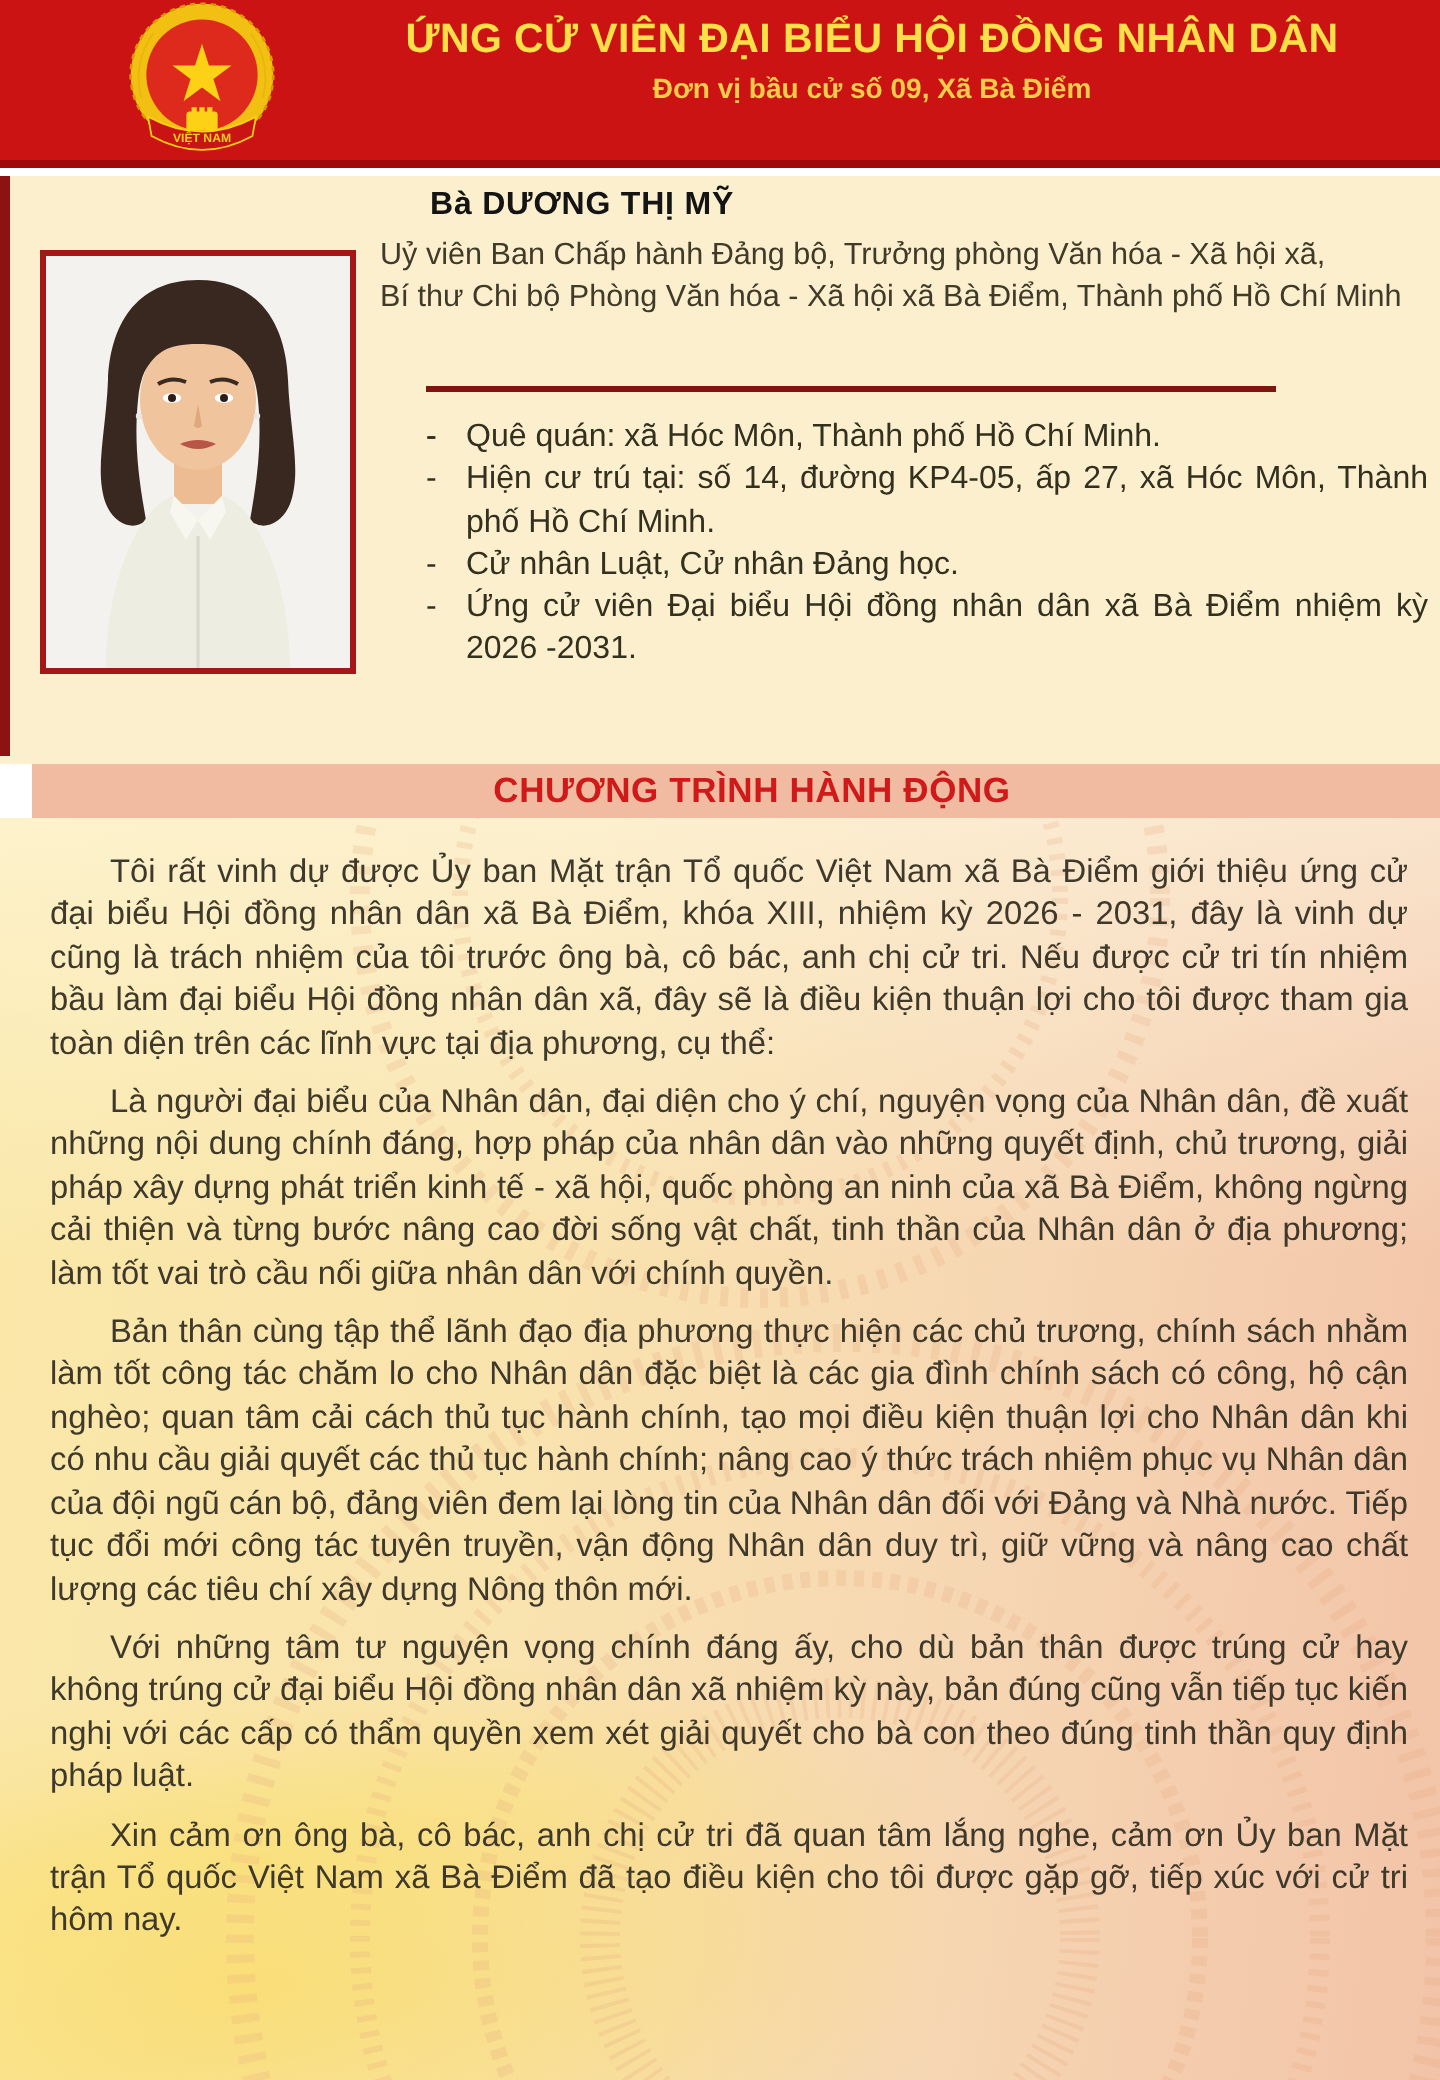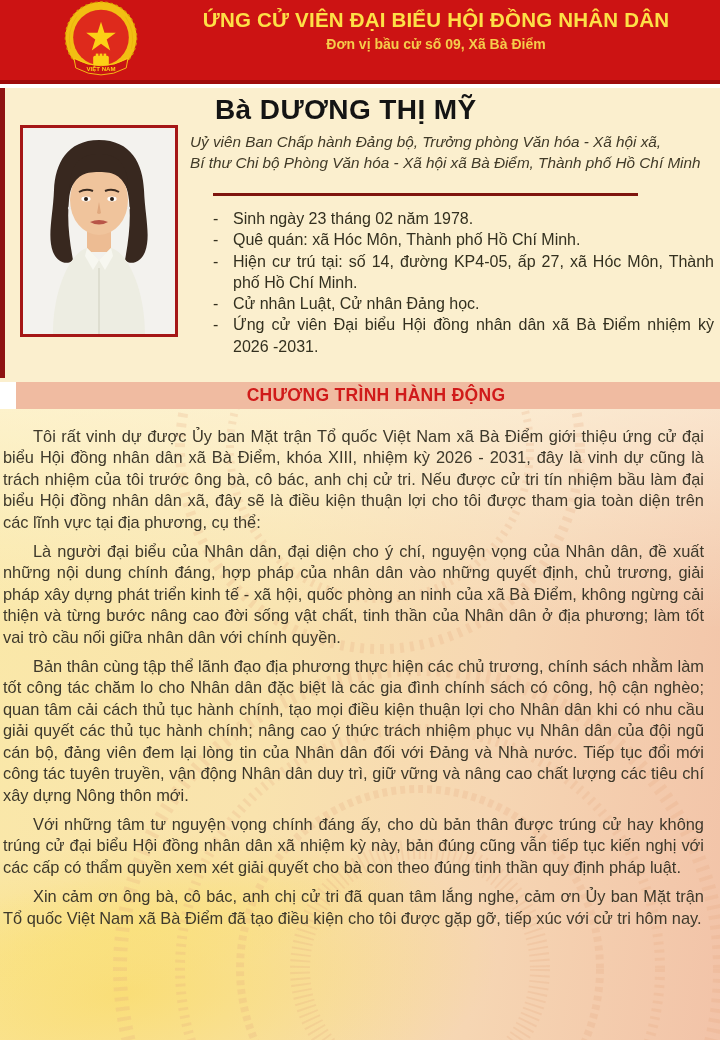--- a/index.html
+++ b/index.html
@@ -34,25 +34,25 @@
   .left-strip {
     position:absolute; left:0; top:0; width:5px; height:290px; background:#8E1212;
   }
   .photo {
     position:absolute; left:20px; top:37px; width:158px; height:212px;
     border:3px solid #A51717; background:#F4F3EF; overflow:hidden;
   }
   .photo svg { display:block; width:100%; height:100%; }
   .info { position:absolute; left:190px; top:6px; right:8px; }
   .candidate-name {
-    margin-left:25px; font-size:28px; font-weight:bold; color:#141414;
+    margin-left:25px; font-size:16px; font-weight:bold; color:#141414;
     letter-spacing:0.4px; margin-bottom:5px;
   }
   .position-line {
-    font-size:15.3px; line-height:21px; color:#403A28;font-style:italic;
+    font-size:15.3px; line-height:21px; color:#403A28;
   }
   .red-divider {
     position:absolute; left:213px; top:105px; width:425px; height:3px;
     background:#7E150E;
   }
   .bio-list {
     position:absolute; left:210px; top:120px; right:6px; list-style:none;
   }
   .bio-list li {
     position:relative; padding-left:23px; font-size:16px; line-height:21.3px;
@@ -85,21 +85,21 @@
     background:radial-gradient(ellipse at 35% 65%, rgba(249,216,76,0.55), rgba(249,216,76,0) 68%);
     transform:rotate(-7deg); pointer-events:none;
   }
   .wave2 {
     position:absolute; left:-60px; bottom:60px; width:480px; height:120px;
     background:radial-gradient(ellipse at 40% 50%, rgba(250,224,110,0.45), rgba(250,224,110,0) 70%);
     transform:rotate(-10deg); pointer-events:none;
   }
   .watermark { position:absolute; inset:0; pointer-events:none; }
   .body-text {
-    position:absolute; inset:0; padding:17px 16px 0 3px;
+    position:absolute; inset:0; padding:17px 16px 0 25px;
   }
   .body-text p {
     margin:0 0 8px 0; text-indent:30px; font-size:16.4px; line-height:21.4px;
     text-align:justify; color:#3E392B;
   }
 </style>
 </head>
 <body>
 
 <div class="page">
@@ -168,21 +168,20 @@
       <div class="candidate-name">Bà DƯƠNG THỊ MỸ</div>
       <div class="position-line">Uỷ viên Ban Chấp hành Đảng bộ, Trưởng phòng Văn hóa - Xã hội xã,</div>
       <div class="position-line">Bí thư Chi bộ Phòng Văn hóa - Xã hội xã Bà Điểm, Thành phố Hồ Chí Minh</div>
     </div>
 
     <div class="red-divider"></div>
 
     <ul class="bio-list">
       <li>
         <span class="dash">-</span>
-        <span>Sinh ngày 23 tháng 02 năm 1978.</span>
       </li>
       <li>
         <span class="dash">-</span>
         <span>Quê quán: xã Hóc Môn, Thành phố Hồ Chí Minh.</span>
       </li>
       <li>
         <span class="dash">-</span>
         <span>Hiện cư trú tại: số 14, đường KP4-05, ấp 27, xã Hóc Môn, Thành phố Hồ Chí Minh.</span>
       </li>
       <li>

